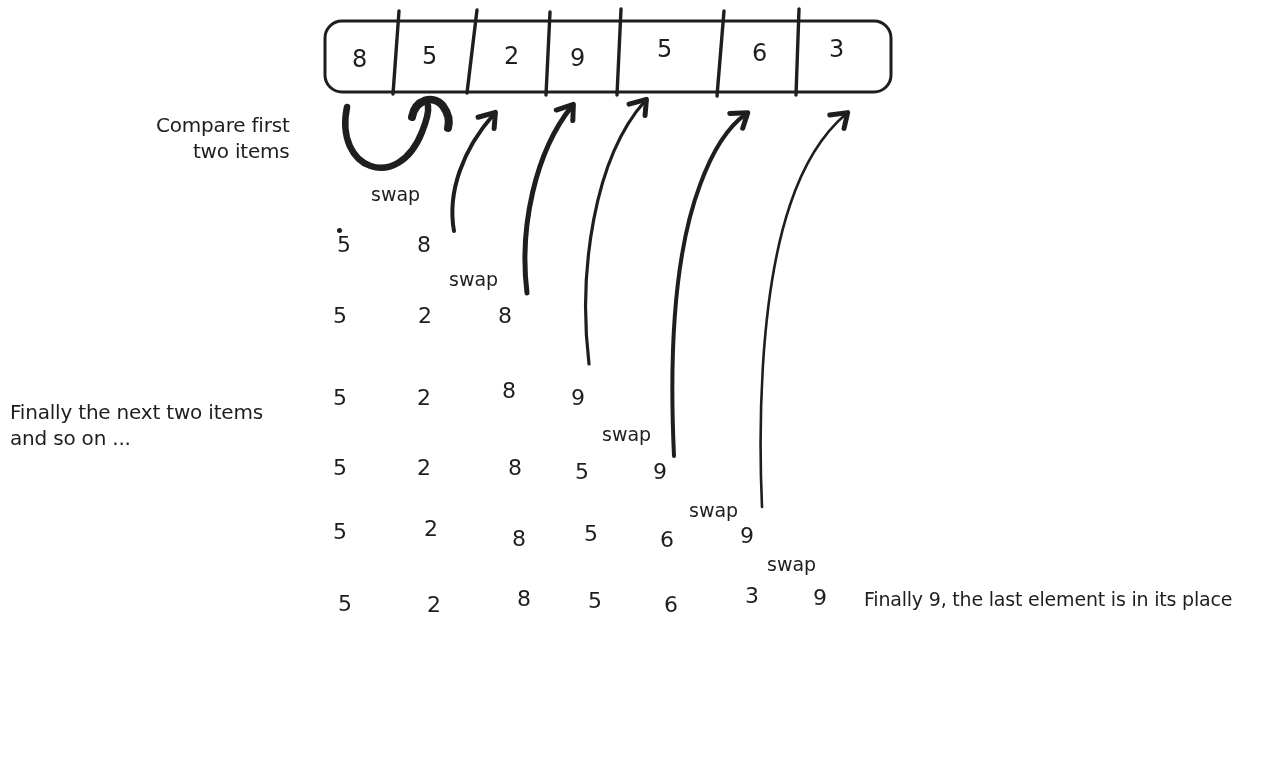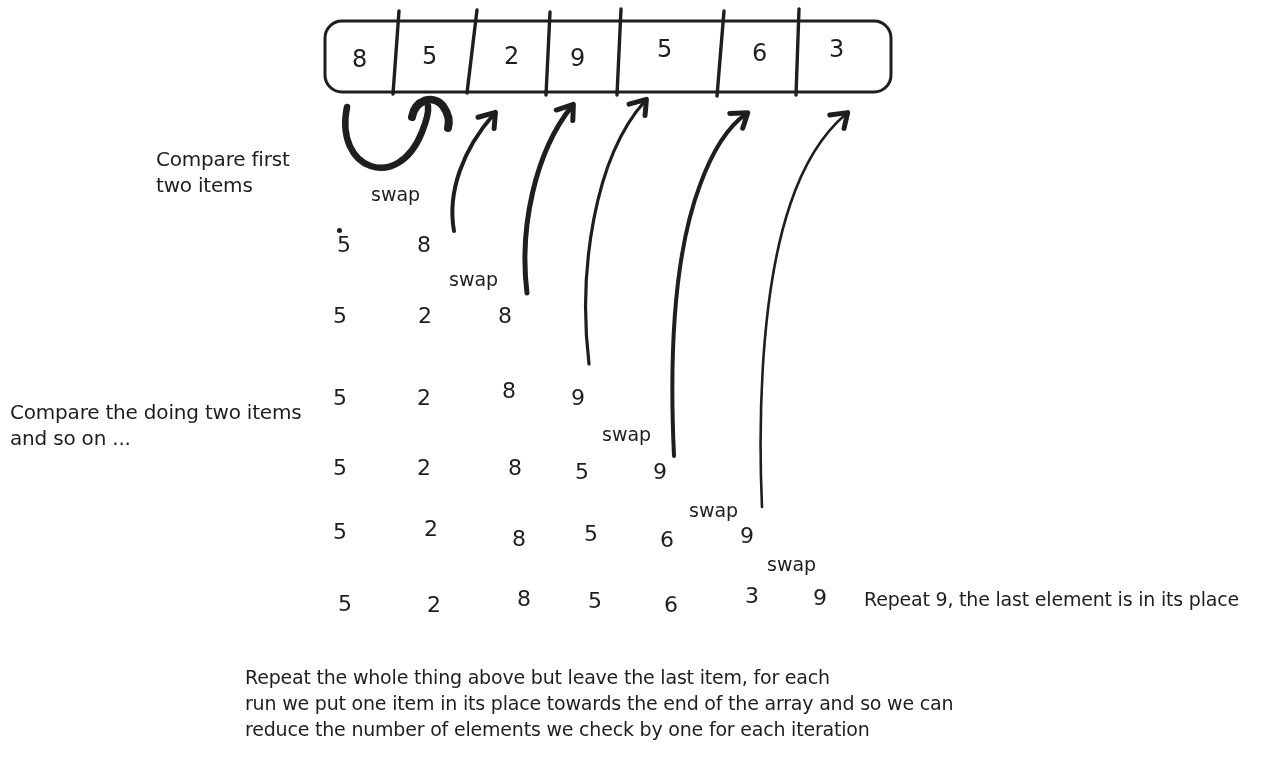--- a/index.html
+++ b/index.html
@@ -139,26 +139,23 @@
       <span class="num" style="left: 813px; top: 586px;">9</span>
       <span class="swap-lbl" style="left: 371px; top: 184px;">swap</span>
       <span class="swap-lbl" style="left: 449px; top: 269px;">swap</span>
       <span class="swap-lbl" style="left: 602px; top: 424px;">swap</span>
       <span class="swap-lbl" style="left: 689px; top: 500px;">swap</span>
       <span class="swap-lbl" style="left: 767px; top: 554px;">swap</span>
     </div>
 
   <div class="ink-dot" style="left:337px; top:228px;"></div>
 
-  <div class="txt left-note" style="left:156px; top:146px;">Compare first
+  <div class="txt left-note" style="left:156px; top:112px;text-align:right;">Compare first
 two items</div>
 
-  <div class="txt left-note" style="left:10px; top:399px;">Compare the doing two items
+  <div class="txt left-note" style="left:10px; top:399px;">Finally the next two items
 and so on ...</div>
 
 
-  <div class="txt finally" style="left:864px; top:587px;">Repeat 9, the last element is in its place</div>
+  <div class="txt finally" style="left:864px; top:587px;">Finally 9, the last element is in its place</div>
 
-  <div class="txt bottom-note" style="left:245px; top:664px;">Repeat the whole thing above but leave the last item, for each
-run we put one item in its place towards the end of the array and so we can
-reduce the number of elements we check by one for each iteration</div>
 
 </div>
 
 </body></html>

